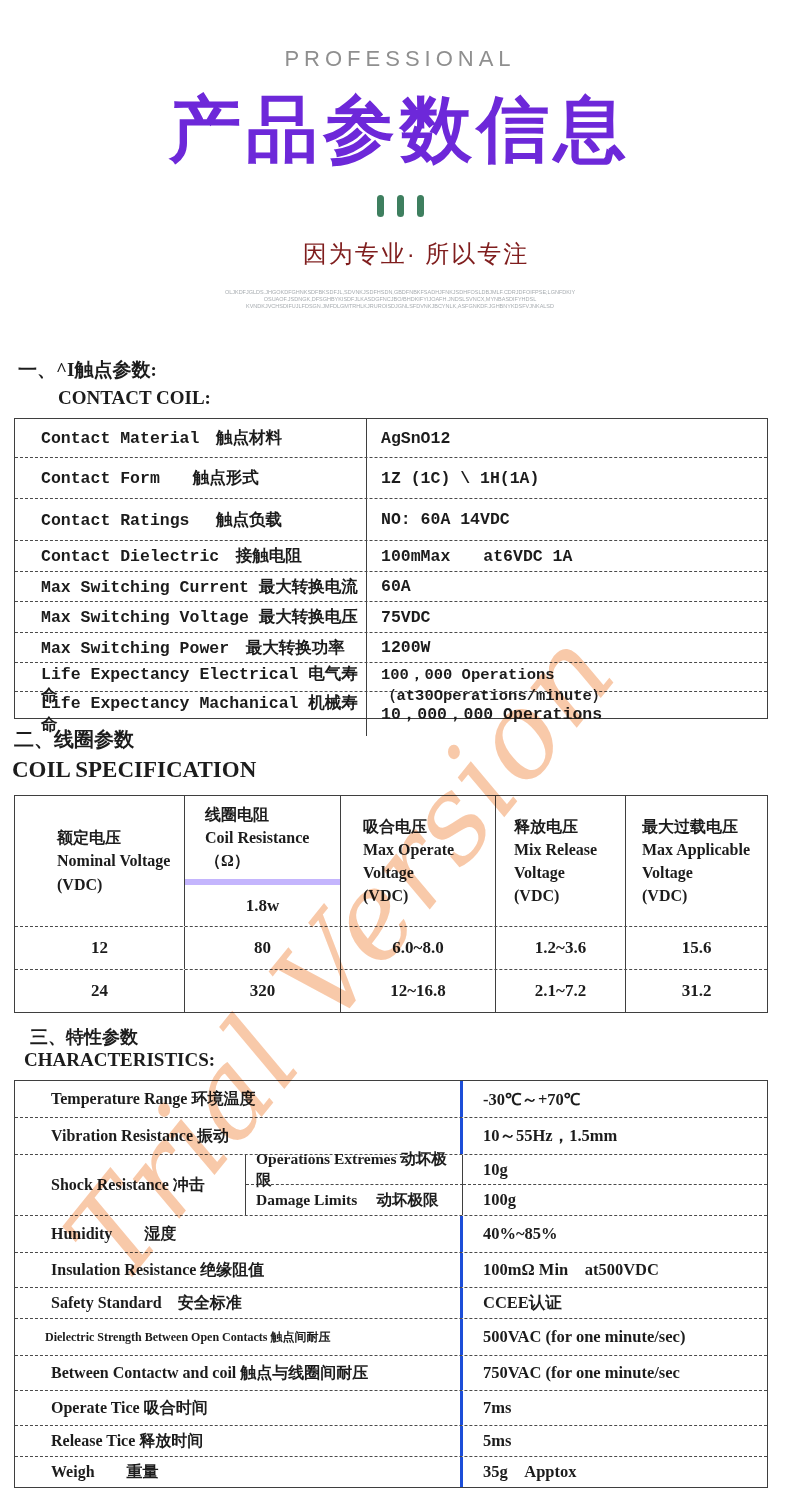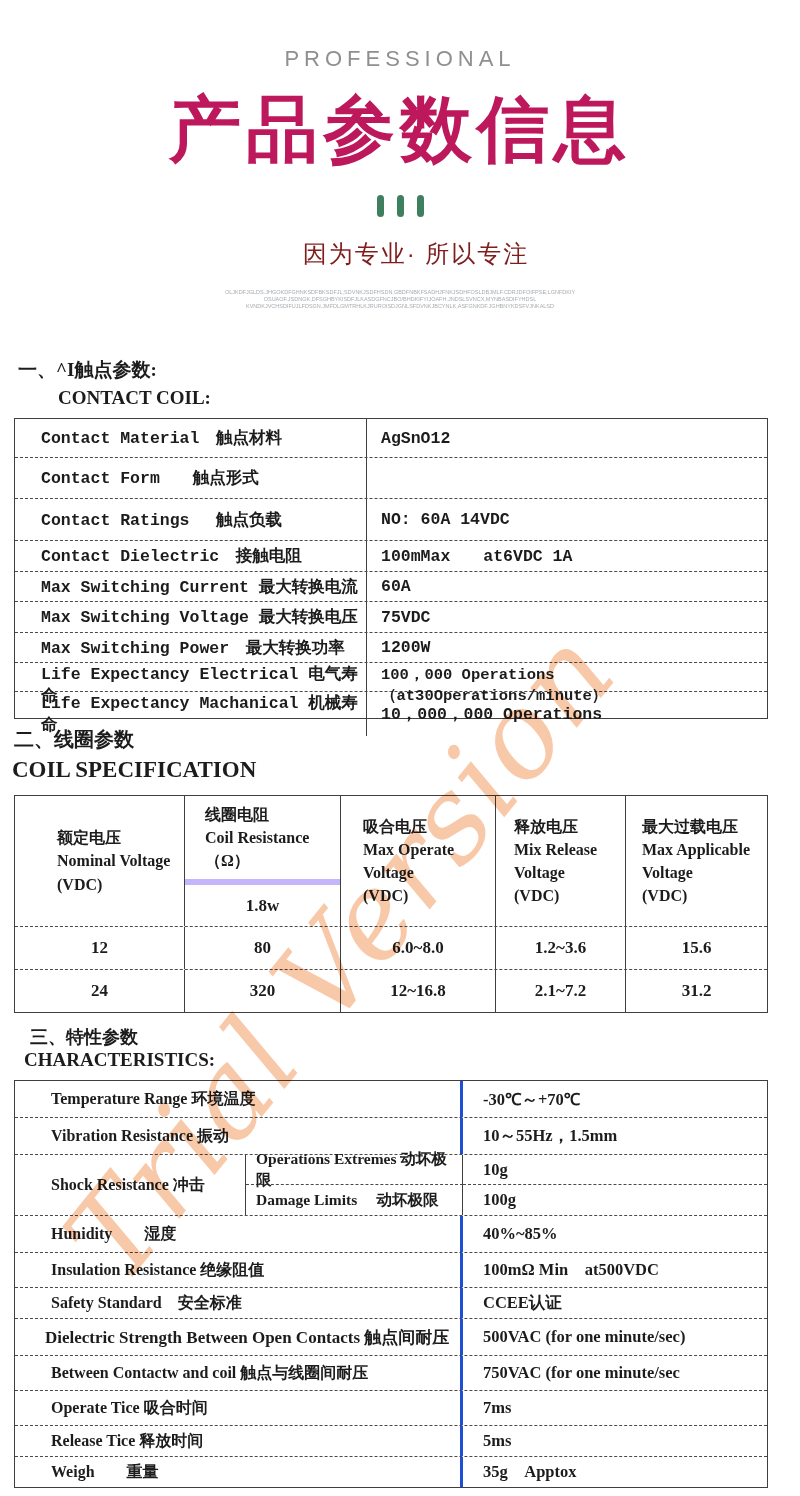--- a/index.html
+++ b/index.html
@@ -4,21 +4,21 @@
 <style>
   html,body { margin:0; padding:0; }
   body { width:800px; height:1496px; background:#ffffff; position:relative; overflow:hidden;
          font-family:"Liberation Serif", serif; color:#1c1c1c; }
   .abs { position:absolute; }
 
   
   .kicker { left:0; right:0; top:46px; text-align:center; font-family:"Liberation Sans",sans-serif;
             font-size:22px; letter-spacing:5px; color:#8f8f8f; font-weight:400; }
   .title  { left:0; right:0; top:82px; text-align:center; font-family:"Liberation Sans",sans-serif;
-            font-size:72px; font-weight:700; letter-spacing:5px; color:#be185d; }
+            font-size:72px; font-weight:700; letter-spacing:5px; color:#6d28d9; }
   .bars   { left:0; right:0; top:195px; display:flex; justify-content:center; gap:13px; }
   .bar    { width:7px; height:22px; border-radius:3.5px; background:#3e7f5f; }
   .subtitle { left:0; right:0; top:238px; text-align:center; font-family:"Liberation Sans",sans-serif;
               font-size:24px; letter-spacing:2px; color:#7f1d1d;margin-left:32px; }
   .fineprint { left:200px; top:289px; width:400px; text-align:center;
                font-family:"Liberation Sans",sans-serif; font-size:5.5px; line-height:7px; color:#a8adb1; }
 
   
   .h-cn1 { left:18px; top:357px; font-size:19px; font-weight:bold; }
   .h-en1 { left:58px; top:387px; font-size:19px; font-weight:bold; }
@@ -101,20 +101,21 @@
   <div class="abs h-cn1">一、^I触点参数:</div>
   <div class="abs h-en1">CONTACT COIL:</div>
 
   <div class="abs t1">
     <div class="row" style="height:38px">
       <div class="lab">Contact Material　触点材料</div>
       <div class="val">AgSnO12</div>
     </div>
     <div class="row" style="height:40px">
       <div class="lab">Contact Form　　触点形式</div>
+      <div class="val">1Z (1C) \ 1H(1A)</div>
     </div>
     <div class="row" style="height:41px">
       <div class="lab">Contact Ratings　 触点负载</div>
       <div class="val">NO:  60A 14VDC</div>
     </div>
     <div class="row" style="height:30px">
       <div class="lab">Contact Dielectric　接触电阻</div>
       <div class="val">100mMax　　at6VDC 1A</div>
     </div>
     <div class="row" style="height:29px">
@@ -207,21 +208,21 @@
     </div>
     <div class="row" style="height:34px">
       <div class="lab">Insulation Resistance 绝缘阻值</div>
       <div class="val">100mΩ Min　at500VDC</div>
     </div>
     <div class="row" style="height:30px">
       <div class="lab">Safety Standard　安全标准</div>
       <div class="val">CCEE认证</div>
     </div>
     <div class="row" style="height:36px">
-      <div class="lab" style="padding-left:30px; font-size:17px">Dielectric Strength Between Open Contacts 触点间耐压</div>
+      <div class="lab" style="padding-left:30px; font-size:12px">Dielectric Strength Between Open Contacts 触点间耐压</div>
       <div class="val">500VAC (for one minute/sec)</div>
     </div>
     <div class="row" style="height:34px">
       <div class="lab">Between Contactw and coil 触点与线圈间耐压</div>
       <div class="val">750VAC (for one minute/sec</div>
     </div>
     <div class="row" style="height:34px">
       <div class="lab">Operate Tice 吸合时间</div>
       <div class="val">7ms</div>
     </div>

